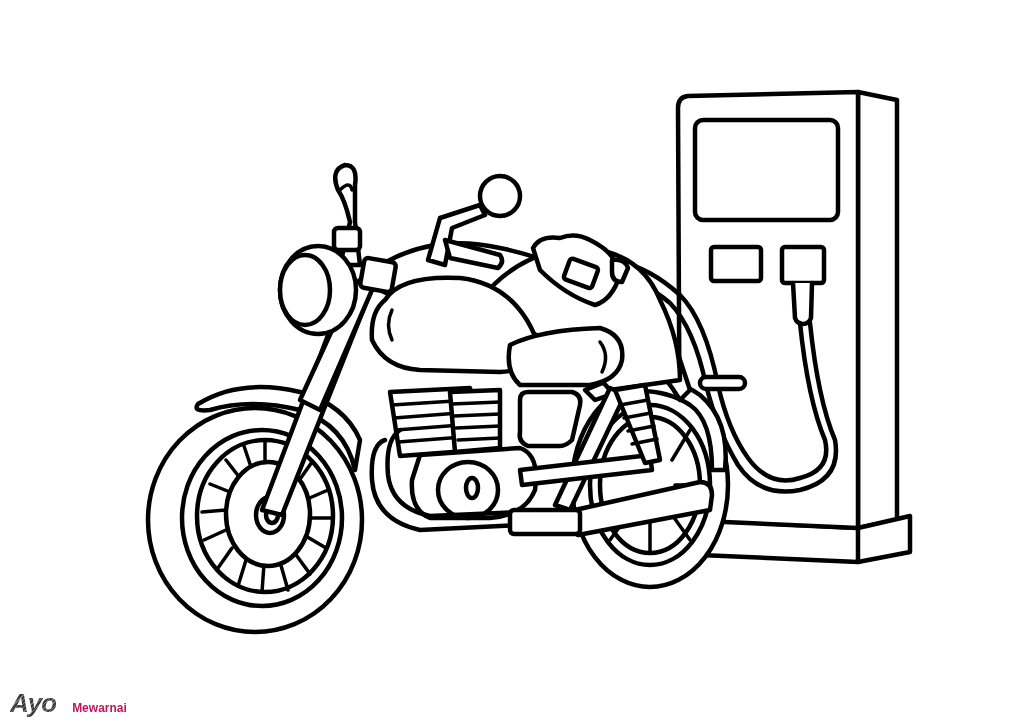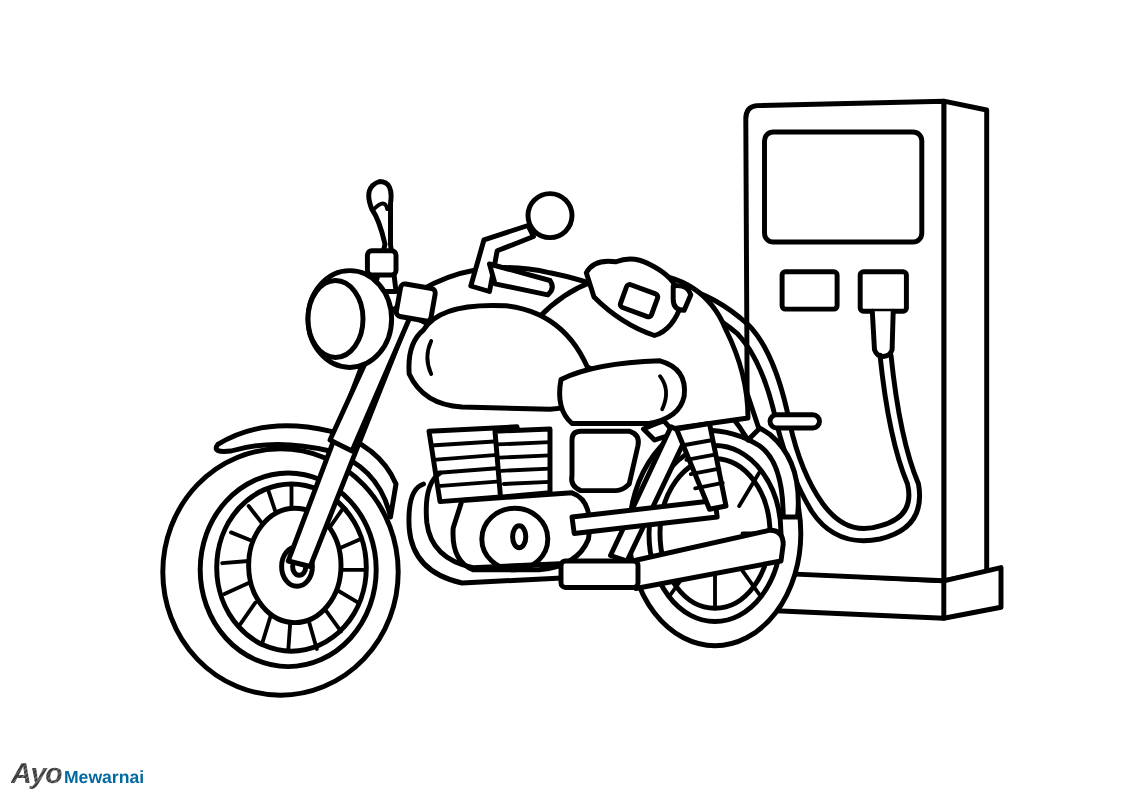--- a/index.html
+++ b/index.html
@@ -6,21 +6,21 @@
     body { width: 1024px; height: 725px; position: relative; overflow: hidden; font-family: "Liberation Sans", sans-serif; }
     .canvas { position: absolute; left: 0; top: 0; width: 1024px; height: 725px; }
     .canvas svg { display: block; }
     .ln { fill: #ffffff; stroke: #000000; stroke-width: 4.5; stroke-linejoin: round; stroke-linecap: round; }
     .ln-nofill { fill: none; stroke: #000000; stroke-width: 4.5; stroke-linejoin: round; stroke-linecap: round; }
     .ln-thin { fill: none; stroke: #000000; stroke-width: 3.5; stroke-linecap: round; stroke-linejoin: round; }
     .logo { position: absolute; left: 10px; top: 688px; height: 30px; display: flex; align-items: baseline; color: #3c3c3c; font-weight: bold; }
     .logo-ayo { font-size: 26px; font-style: italic; letter-spacing: -1px; color: #4a4a4a;
       background: repeating-linear-gradient(135deg, #3a3a3a 0 2px, #7a7a7a 2px 3px);
       -webkit-background-clip: text; background-clip: text; -webkit-text-fill-color: transparent; }
-    .logo-mew { font-size: 16px; color: #0369a1; margin-left: 2px; }
+    .logo-mew { font-size: 12px; color: #be185d; margin-left: 16px; }
   </style>
 </head>
 <body>
 
 <div class="canvas">
   <svg width="1024" height="725" viewBox="0 0 1024 725" xmlns="http://www.w3.org/2000/svg">
 
     <g>
 
       <path class="ln" d="M858 92 L897 100 L897 520 L858 528 Z"></path>

